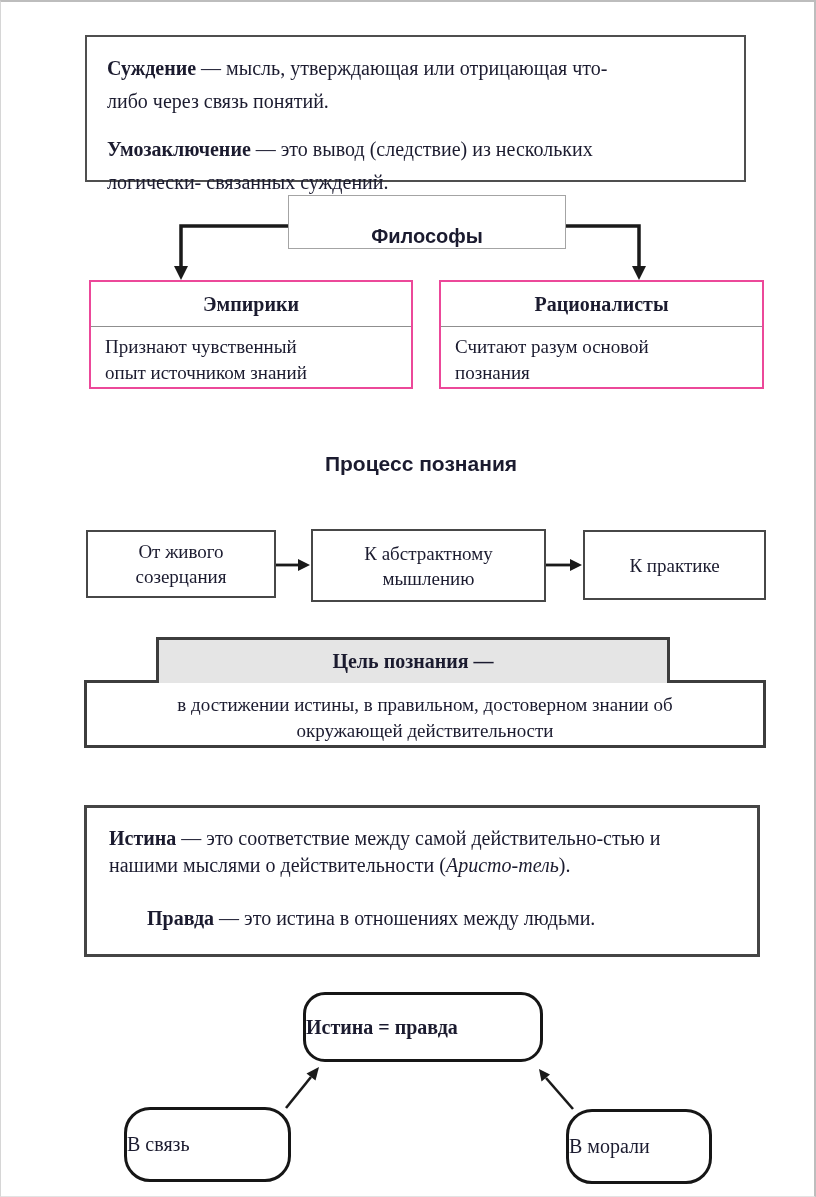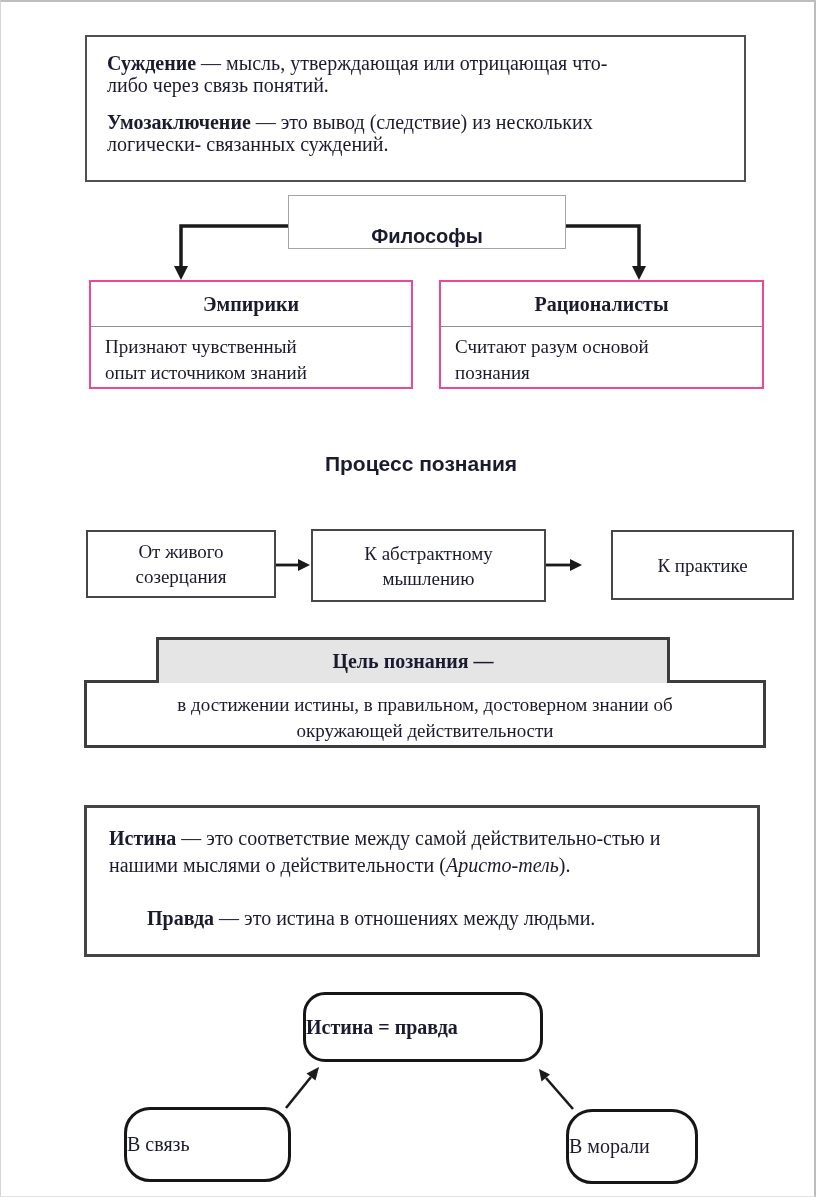--- a/index.html
+++ b/index.html
@@ -19,21 +19,21 @@
   .abs{position:absolute;box-sizing:border-box;}
   .box{background:#fff;}
   .sans{font-family:"Liberation Sans", sans-serif;}
   .pre{white-space:pre-line;}
 
   
   .def-box{
     left:84px;top:33px;width:661px;height:147px;
     border:2px solid #4f4f4f;
     padding:15px 20px 8px 20px;
-    font-size:20px;line-height:22px;
+    font-size:20px;line-height:33px;
   }
   .def-box p{margin:0;}
   .def-box p + p{margin-top:15px;}
   .def-p1{width:522px;}
   .def-p2{width:545px;}
 
   
   .phil-box{
     left:287px;top:193px;width:278px;height:54px;
     border:1px solid #a4a4a4;
@@ -59,21 +59,21 @@
     left:24px;top:450px;width:792px;
     font-size:21px;font-weight:bold;text-align:center;
   }
   .step{
     border:2px solid #474747;
     display:flex;align-items:center;justify-content:center;
     font-size:19px;line-height:25px;text-align:center;
   }
   .step1{left:85px;top:528px;width:190px;height:68px;}
   .step2{left:310px;top:527px;width:235px;height:73px;}
-  .step3{left:610px;top:528px;width:183px;height:70px;}
+  .step3{left:582px;top:528px;width:183px;height:70px;}
 
   
   .goal-body{
     left:83px;top:678px;width:682px;height:68px;
     border:3px solid #3d3d3d;z-index:1;
     padding-top:9px;
     font-size:19px;line-height:26px;text-align:center;
   }
   .goal-tab{
     left:155px;top:635px;width:514px;height:46px;
@@ -95,21 +95,21 @@
   .truth-p2{margin-top:26px !important;text-indent:38px;}
 
   
   .round{
     border:3px solid #161616;background:#fff;
     display:flex;align-items:center;
     font-size:20px;
   }
   .eq-box{left:302px;top:990px;width:240px;height:70px;border-radius:22px;font-weight:bold;}
   .science-box{left:123px;top:1105px;width:167px;height:75px;border-radius:26px;}
-  .moral-box{left:565px;top:1107px;width:132px;height:75px;border-radius:26px;}
+  .moral-box{left:565px;top:1107px;width:146px;height:75px;border-radius:26px;}
 
   .arrows{left:0;top:0;width:816px;height:1197px;pointer-events:none;z-index:3;}
 </style>
 </head>
 <body>
 
 <div id="page">
 
   <div class="abs box def-box">
     <p class="def-p1"><b>Суждение</b><span> — мысль, утверждающая или отрицающая что-либо через связь понятий.</span></p>

